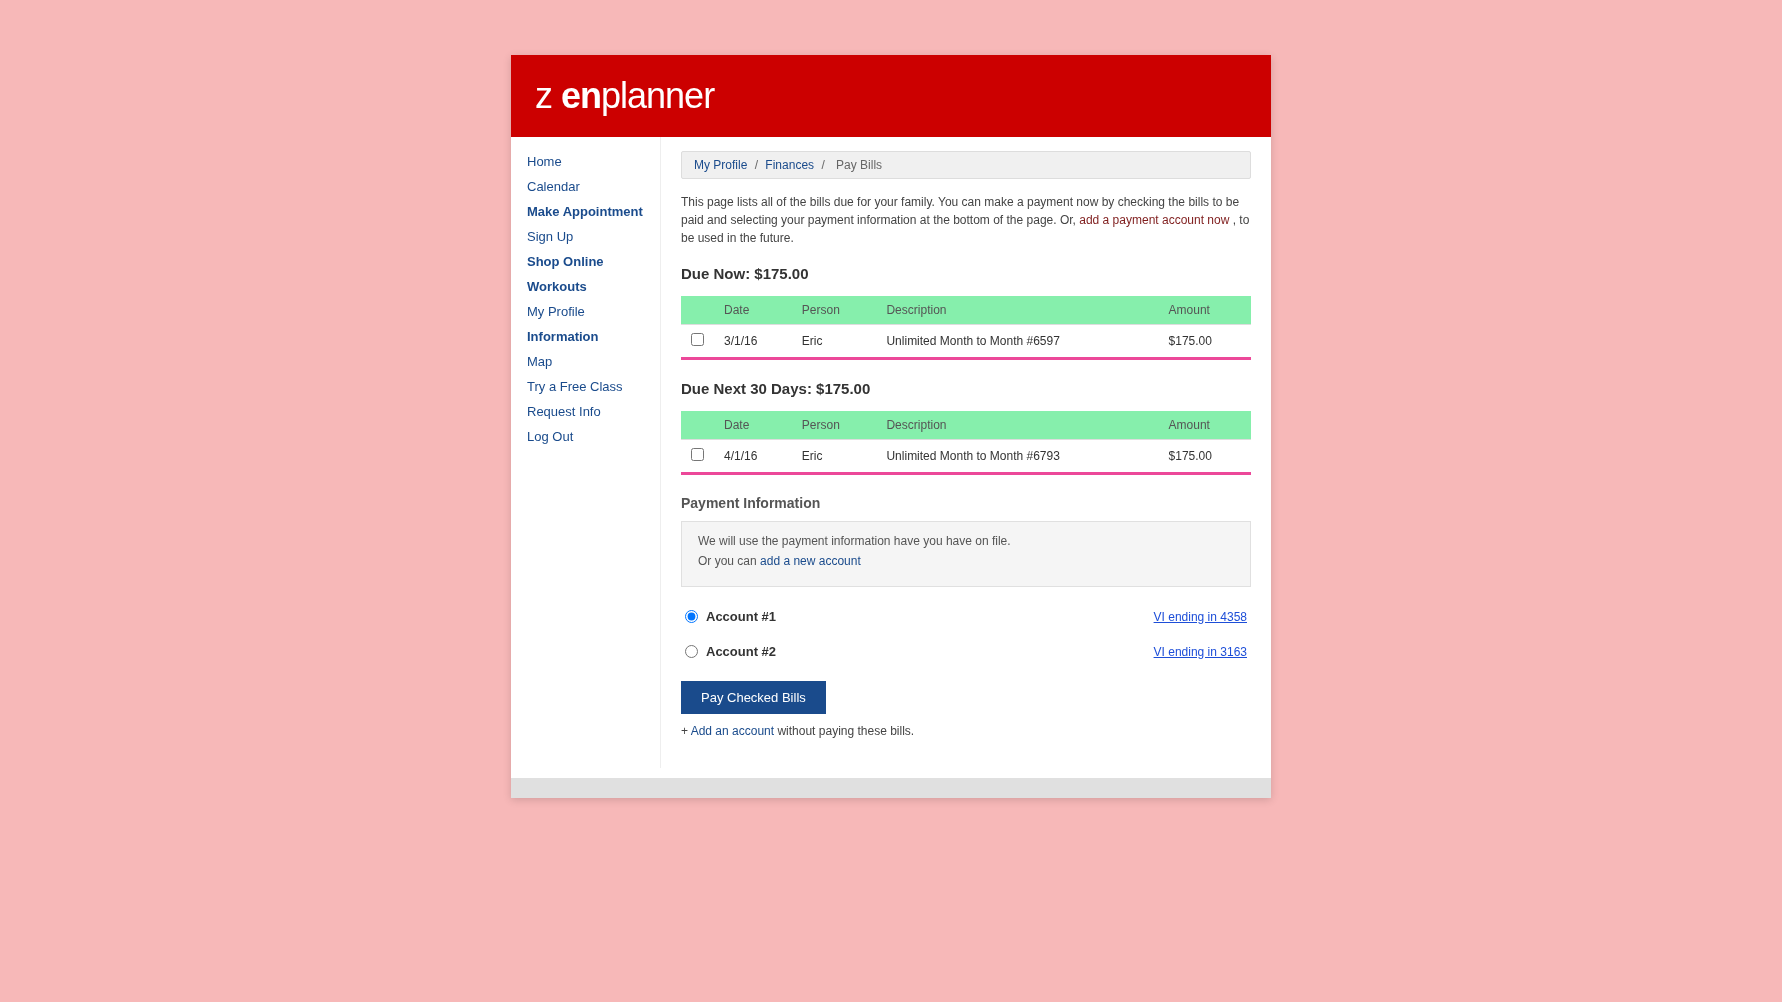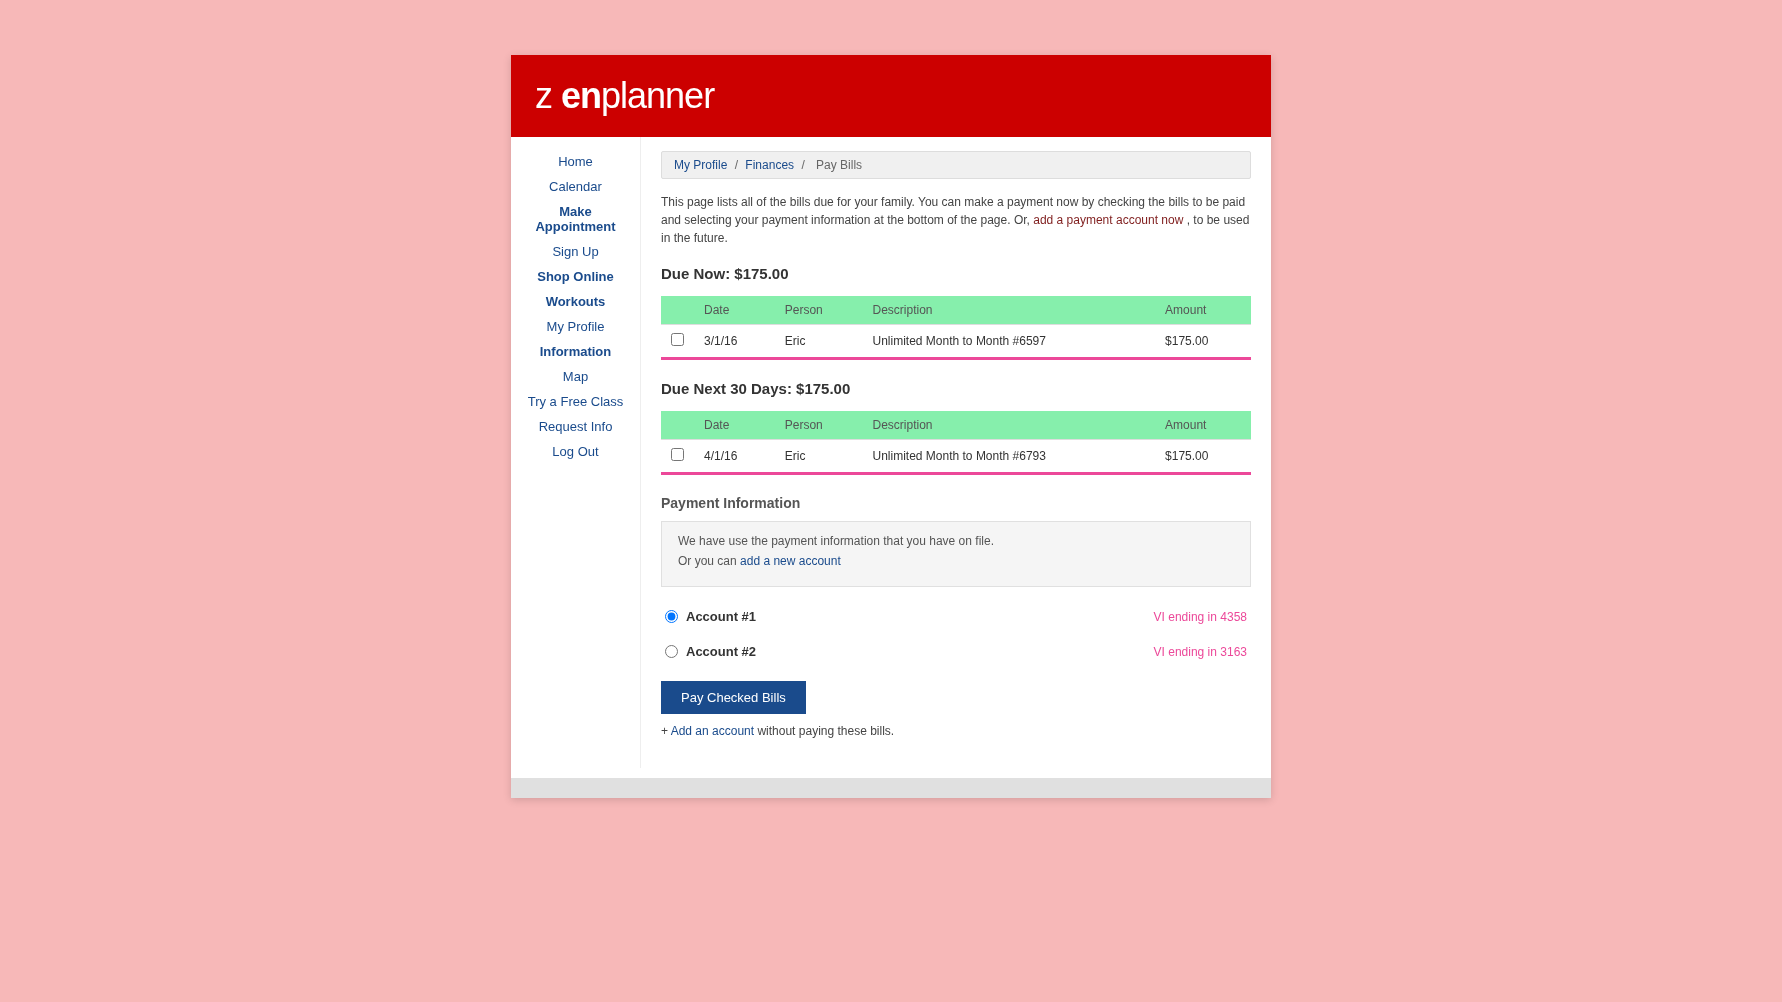--- a/index.html
+++ b/index.html
@@ -30,25 +30,24 @@
       letter-spacing: -1px;
     }
     .header-logo .bold {
       font-weight: bold;
     }
     .main-layout {
       display: flex;
       background: #fff;
     }
     .sidebar {
-      width: 130px;
+      width: 150px;
       padding: 12px 0;
       border-right: 1px solid #eee;
       flex-shrink: 0;
-      text-align: center;
     }
     .sidebar a {
       display: block;
       padding: 5px 16px;
       color: #1a4b8c;
       text-decoration: none;
       font-size: 13px;
       cursor: pointer;
     }
     .sidebar a.bold-link {
@@ -157,21 +156,22 @@
       cursor: pointer;
     }
     .account-row label {
       font-weight: bold;
       font-size: 13px;
       flex: 1;
       cursor: pointer;
     }
     .account-row .account-detail {
       font-size: 12px;
-      color: #ec4899;
+      color: #1d4ed8;
+      text-decoration: underline;
     }
     .pay-button {
       background: #1a4b8c;
       color: #fff;
       border: none;
       padding: 9px 20px;
       font-size: 13px;
       cursor: pointer;
       border-radius: 0;
       margin-top: 14px;
@@ -285,21 +285,21 @@
               <td>$175.00</td>
             </tr>
           </tbody>
         </table>
       </div>
 
       <div class="payment-section">
         <div class="payment-title">Payment Information</div>
 
         <div class="payment-info-box">
-          <p>We have use the payment information that you have on file.</p>
+          <p>We will use the payment information have you have on file.</p>
           <p>
             <span>Or you can</span>
             <a>add a new account</a>
           </p>
         </div>
 
         <div class="account-row">
           <input type="radio" name="payment_account" id="account1" checked="" style="">
           <label for="account1">Account #1</label>
           <span class="account-detail">VI ending in 4358</span>

